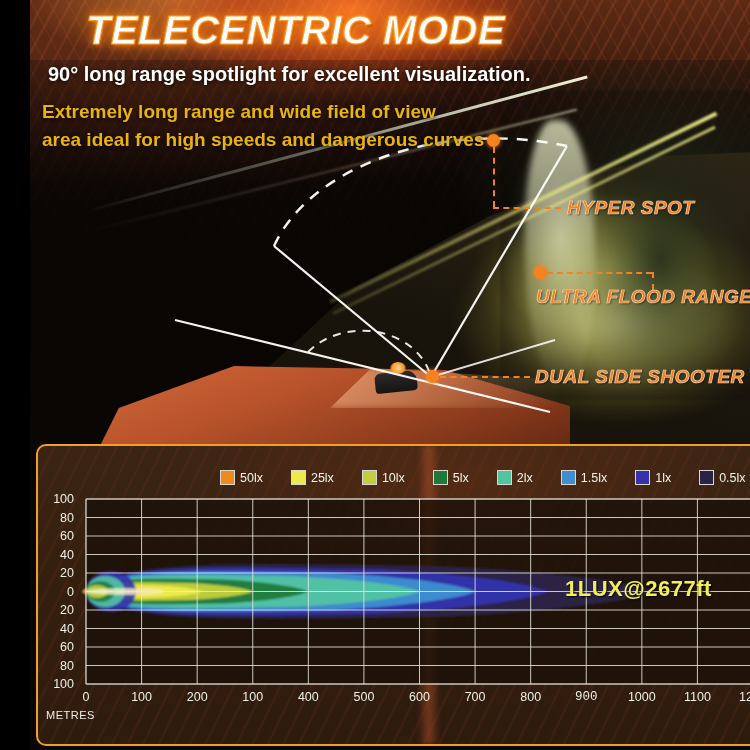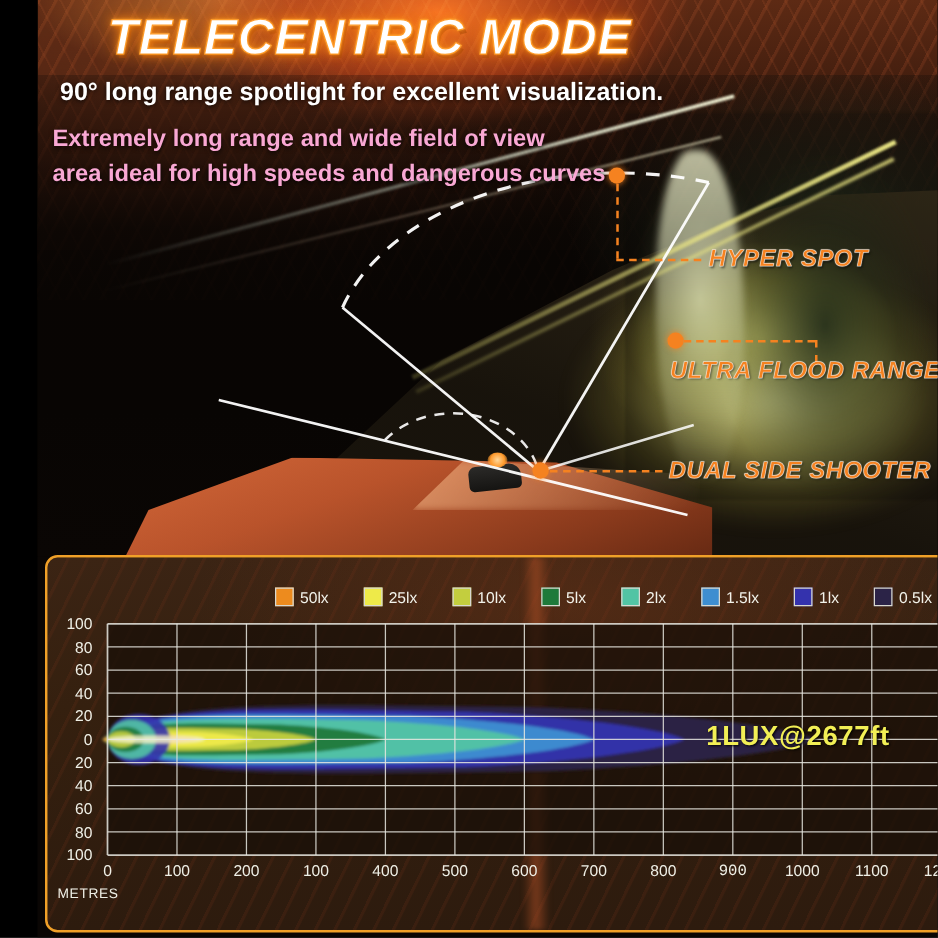--- a/index.html
+++ b/index.html
@@ -116,21 +116,21 @@
       0 0 18px rgba(255,120,10,.8), 2px 3px 0 rgba(150,60,5,.55);
     white-space:nowrap;
   }
   .subtitle{
     position:absolute;left:18px;top:62px;width:620px;
     font-size:20px;font-weight:700;color:#fff;line-height:1.25;
     text-shadow:0 1px 4px rgba(0,0,0,.85);
   }
   .desc{
     position:absolute;left:12px;top:98px;width:620px;
-    font-size:19px;font-weight:700;color:#f9a8d4;line-height:1.45;
+    font-size:19px;font-weight:700;color:#eab308;line-height:1.45;
     text-shadow:0 1px 4px rgba(0,0,0,.85);
   }
 
   
   .callout-label{
     position:absolute;font-size:19px;font-weight:700;font-style:italic;
     color:#f58220;letter-spacing:.5px;white-space:nowrap;
     text-shadow:0 0 1px #fff, 1px 1px 2px rgba(0,0,0,.6);
     -webkit-text-stroke:.6px rgba(255,255,255,.55);
   }

